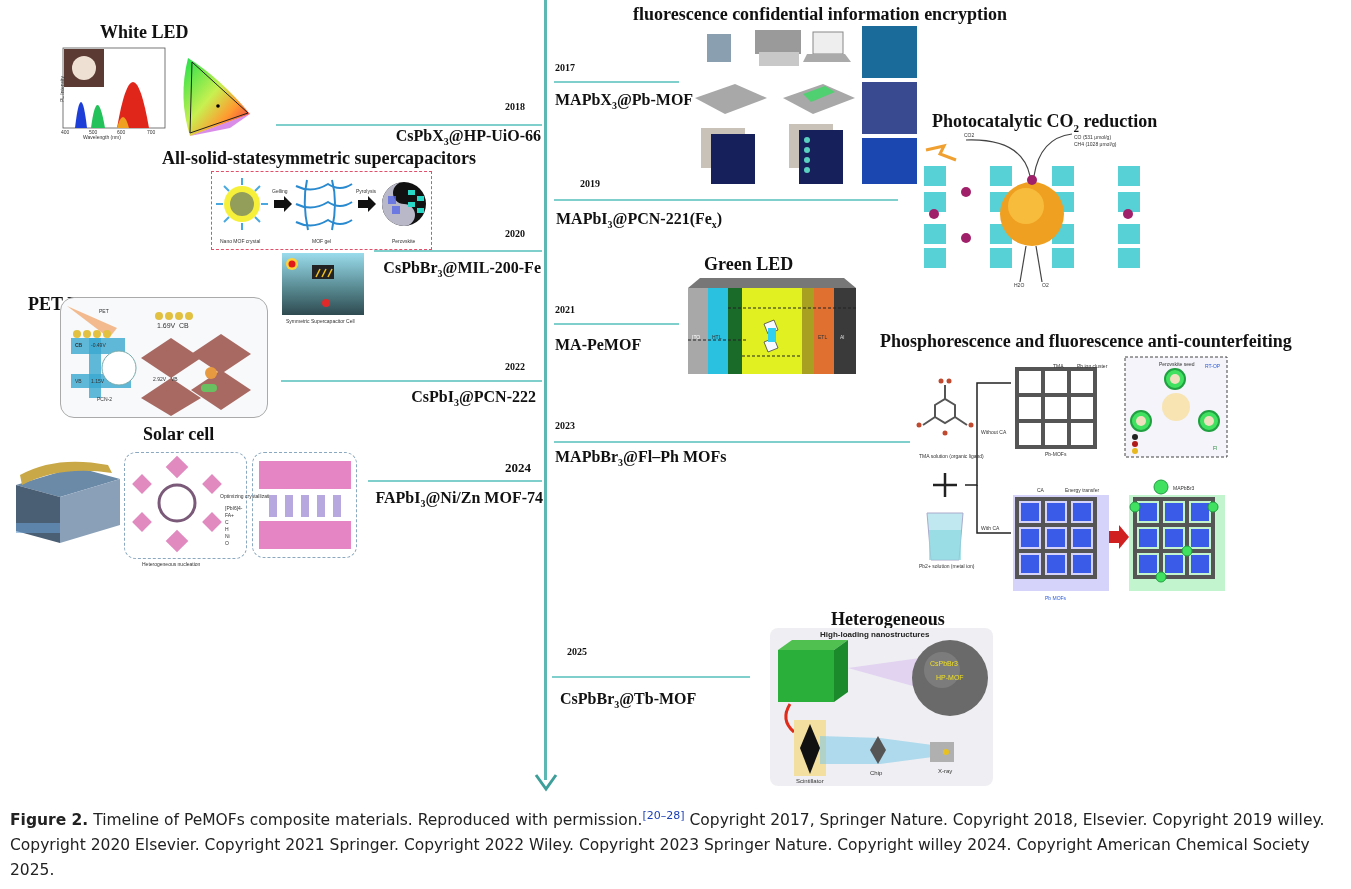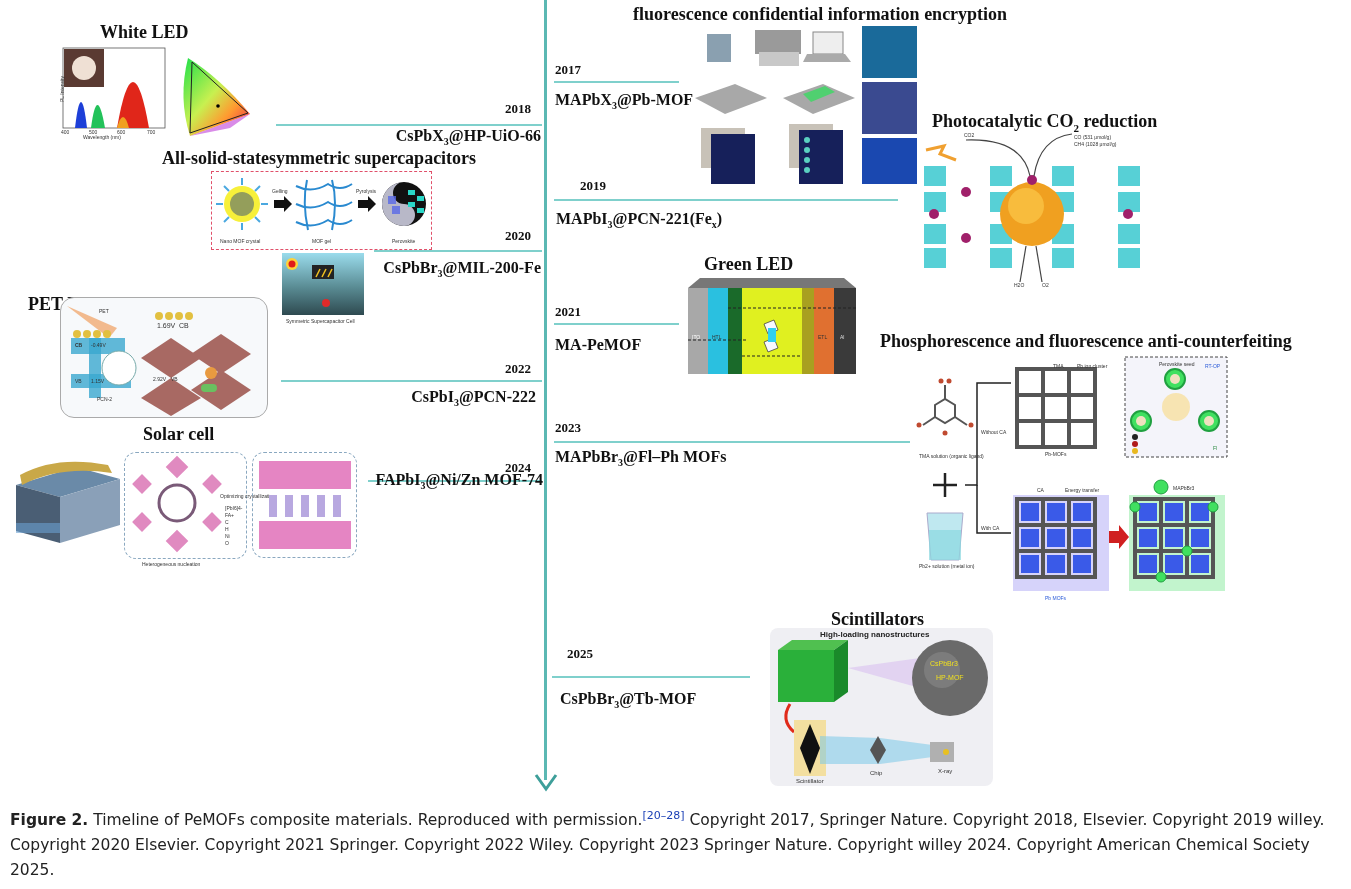--- a/index.html
+++ b/index.html
@@ -1,20 +1,20 @@
 <!DOCTYPE html>
 <html><head>
 <meta charset="utf-8">
 <style>
   html, body { margin:0; padding:0; background:#ffffff; }
   body { width:1351px; height:889px; position:relative; overflow:hidden; font-family:"Liberation Serif", serif; color:#111; }
   .abs { position:absolute; }
   .serif-b { font-family:"Liberation Serif", serif; font-weight:bold; }
   .title { font-size:18px; white-space:nowrap; }
-  .year { font-size:13px; font-weight:bold; white-space:nowrap; }
+  .year { font-size:10px; font-weight:bold; white-space:nowrap; }
   .mat { font-size:16px; font-weight:bold; white-space:nowrap; }
   .hline { position:absolute; height:2px; background:#7fd0cc; }
   .vline { position:absolute; left:544px; top:0; width:3px; height:780px; background:#5bb8b3; }
   .panel { position:absolute; overflow:hidden; }
   .caption { position:absolute; left:10px; top:808px; width:1330px; font-family:"DejaVu Sans", sans-serif; font-size:15.5px; line-height:25px; color:#222; }
   .caption b { font-weight:bold; }
   .cite { color:#1a3fb5; font-size:11px; vertical-align:super; line-height:0; }
   .tiny { font-family:"Liberation Sans", sans-serif; font-size:5px; color:#333; white-space:nowrap; }
 </style>
 </head>
@@ -32,21 +32,21 @@
 <div class="abs year" style="left:505px;top:228px;">2020</div>
 <div class="hline" style="left:374px;top:250px;width:168px;"></div>
 <div class="abs mat" style="right:810px;top:259px;"><span>CsPbBr</span><sub style="font-size:10px">3</sub><span>@MIL-200-Fe</span></div>
 
 <div class="abs year" style="left:505px;top:361px;">2022</div>
 <div class="hline" style="left:281px;top:380px;width:261px;"></div>
 <div class="abs mat" style="right:815px;top:388px;"><span>CsPbI</span><sub style="font-size:10px">3</sub><span>@PCN-222</span></div>
 
 <div class="abs year" style="left:505px;top:460px;font-size:13px;">2024</div>
 <div class="hline" style="left:368px;top:480px;width:174px;"></div>
-<div class="abs mat" style="right:808px;top:471px;text-align:right;"><span>FAPbI</span><sub style="font-size:10px">3</sub><span>@Ni/Zn MOF-74</span></div>
+<div class="abs mat" style="right:808px;top:489px;text-align:right;"><span>FAPbI</span><sub style="font-size:10px">3</sub><span>@Ni/Zn MOF-74</span></div>
 
 <div class="abs year" style="left:555px;top:62px;">2017</div>
 <div class="hline" style="left:554px;top:81px;width:125px;"></div>
 <div class="abs mat" style="left:555px;top:91px;"><span>MAPbX</span><sub style="font-size:10px">3</sub><span>@Pb-MOF</span></div>
 
 <div class="abs year" style="left:580px;top:178px;">2019</div>
 <div class="hline" style="left:554px;top:199px;width:344px;"></div>
 <div class="abs mat" style="left:556px;top:210px;"><span>MAPbI</span><sub style="font-size:10px">3</sub><span>@PCN-221(Fe</span><sub style="font-size:10px">x</sub><span>)</span></div>
 
 <div class="abs year" style="left:555px;top:304px;">2021</div>
@@ -62,21 +62,21 @@
 <div class="abs mat" style="left:560px;top:690px;"><span>CsPbBr</span><sub style="font-size:10px">3</sub><span>@Tb-MOF</span></div>
 
 <div class="abs title serif-b" style="left:100px;top:22px;">White LED</div>
 <div class="abs title serif-b" style="left:162px;top:148px;">All-solid-statesymmetric supercapacitors</div>
 <div class="abs title serif-b" style="left:28px;top:270px;margin-top:24px;">PET-RAFT Polymerization</div>
 <div class="abs title serif-b" style="left:143px;top:424px;">Solar cell</div>
 <div class="abs title serif-b" style="left:633px;top:4px;">fluorescence confidential information encryption</div>
 <div class="abs title serif-b" style="left:932px;top:111px;"><span>Photocatalytic CO</span><sub style="font-size:11px">2</sub><span> reduction</span></div>
 <div class="abs title serif-b" style="left:704px;top:254px;">Green LED</div>
 <div class="abs title serif-b" style="left:880px;top:331px;">Phosphorescence and fluorescence anti-counterfeiting</div>
-<div class="abs title serif-b" style="left:831px;top:609px;">Scintillators</div>
+<div class="abs title serif-b" style="left:831px;top:609px;">Heterogeneous</div>
 
 <div class="panel" style="left:55px;top:46px;width:112px;height:96px;">
   <svg width="112" height="96">
     <rect x="8" y="2" width="102" height="80" fill="#fff" stroke="#555" stroke-width="0.8"></rect>
     <rect x="9" y="3" width="40" height="38" fill="#5a3a32"></rect>
     <circle cx="29" cy="22" r="12" fill="#fff3e6" opacity="0.9"></circle>
     <path d="M20,82 Q26,30 32,82 Z" fill="#1d3fd8"></path>
     <path d="M36,82 Q42,36 50,82 Z" fill="#23c25a"></path>
     <path d="M62,82 Q78,-10 94,82 Z" fill="#e0261a"></path>
     <path d="M62,82 Q68,60 74,82 Z" fill="#f0a020"></path>

